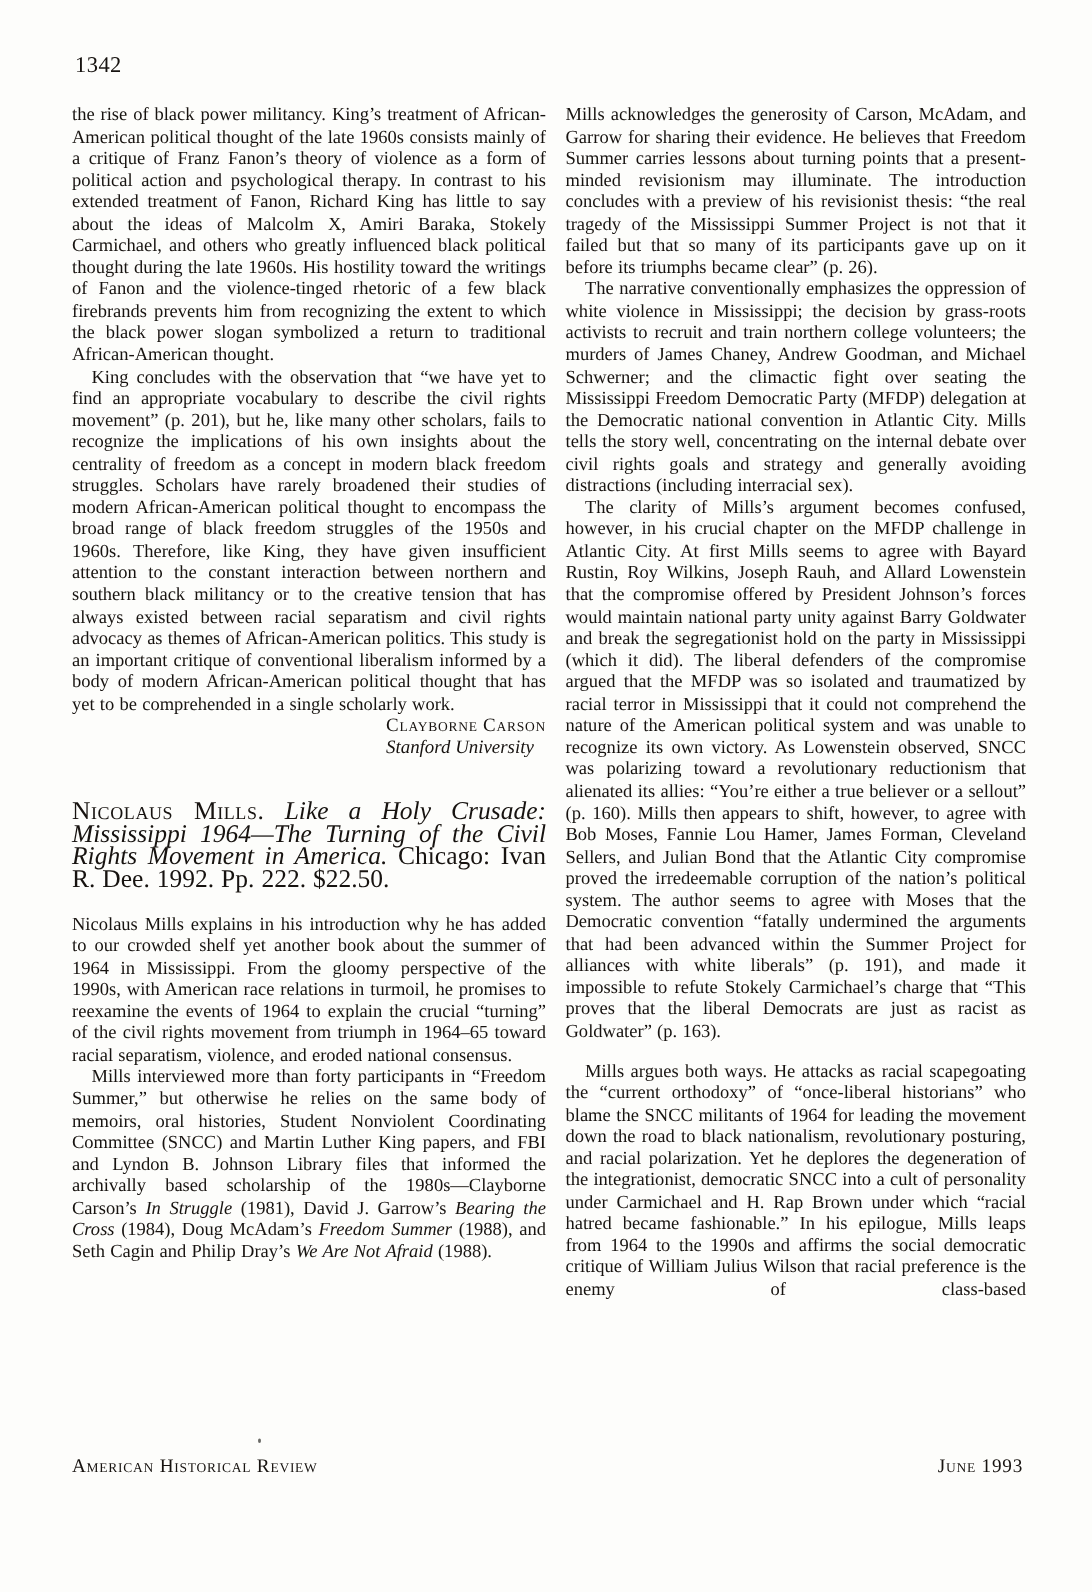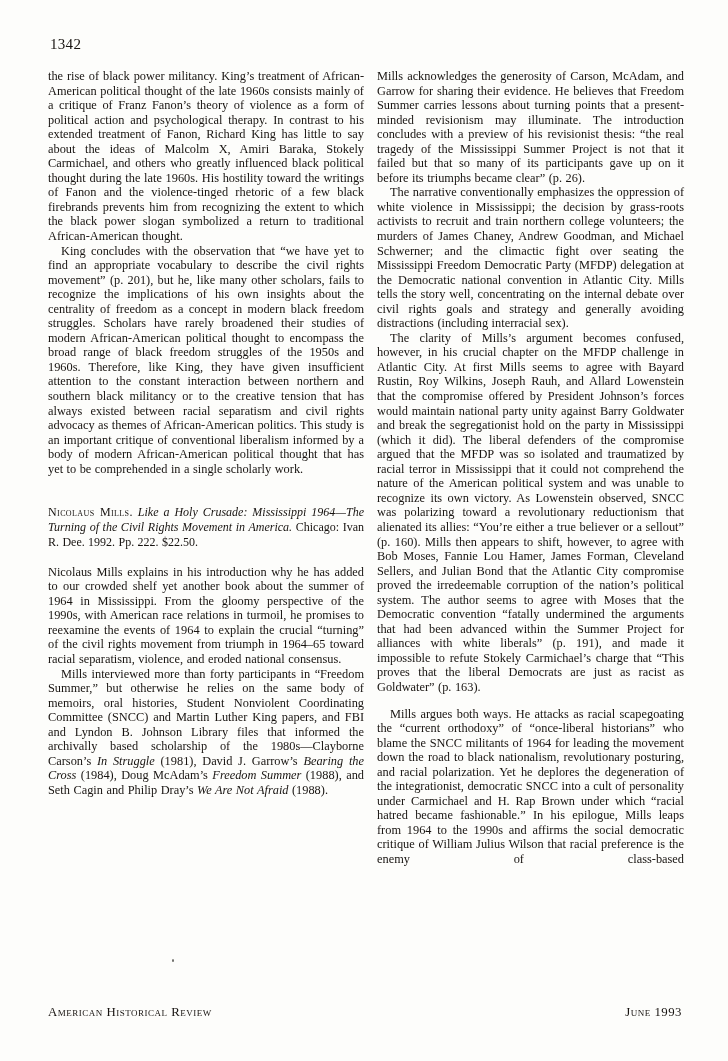--- a/index.html
+++ b/index.html
@@ -68,38 +68,37 @@
   .reviewer-name {
     font-variant: small-caps;
     letter-spacing: 0.5px;
     display: block;
   }
   .reviewer-affil { font-style: italic; display: block; }
   
   .citation {
     margin-top: 29px;
     margin-bottom: 15px;
-    font-size: 12px;
+    font-size: 17px;
     line-height: 14.8px;
     text-align: justify;
     word-spacing: 0.4px;
   }
   .citation .author { font-variant: small-caps; letter-spacing: 0.4px; }
   
   .footer {
     position: absolute;
     top: 970px;
     left: 48px;
     right: 46px;
     display: flex;
     justify-content: space-between;
     font-variant: small-caps;
     font-size: 12.8px;
     letter-spacing: 0.5px;
-    margin-top: 35px;
   }
   .artifact-dot {
     position: absolute;
     left: 172px;
     top: 959px;
     width: 2px;
     height: 3px;
     background: #6a6a66;
     border-radius: 50%;
   }
@@ -112,20 +111,26 @@
   <div class="header">
     <span class="page-num">1342</span>
   </div>
 
   <div class="columns">
 
     <div class="col col-left">
       <p class="body-par"><span>the rise of black power militancy. King’s treatment of African-American political thought of the late 1960s consists mainly of a critique of Franz Fanon’s theory of violence as a form of political action and psychological therapy. In contrast to his extended treatment of Fanon, Richard King has little to say about the ideas of Malcolm X, Amiri Baraka, Stokely Carmichael, and others who greatly influenced black political thought during the late 1960s. His hostility toward the writings of Fanon and the violence-tinged rhetoric of a few black firebrands prevents him from recognizing the extent to which the black power slogan symbolized a return to traditional African-American thought.</span></p>
       <p class="body-par indent"><span>King concludes with the observation that “we have yet to find an appropriate vocabulary to describe the civil rights movement” (p. 201), but he, like many other scholars, fails to recognize the implications of his own insights about the centrality of freedom as a concept in modern black freedom struggles. Scholars have rarely broadened their studies of modern African-American political thought to encompass the broad range of black freedom struggles of the 1950s and 1960s. Therefore, like King, they have given insufficient attention to the constant interaction between northern and southern black militancy or to the creative tension that has always existed between racial separatism and civil rights advocacy as themes of African-American politics. This study is an important critique of conventional liberalism informed by a body of modern African-American political thought that has yet to be comprehended in a single scholarly work.</span></p>
 
+      <div class="signature">
+        <span class="signature-inner">
+          <span class="reviewer-name">Clayborne Carson</span>
+          <span class="reviewer-affil">Stanford University</span>
+        </span>
+      </div>
 
       <p class="citation">
         <span class="author">Nicolaus Mills.</span>
         <span> </span>
         <i>Like a Holy Crusade: Mississippi 1964—The Turning of the Civil Rights Movement in America.</i>
         <span> </span>
         <span>Chicago: Ivan R. Dee. 1992. Pp. 222. $22.50.</span>
       </p>
 
       <p class="body-par"><span>Nicolaus Mills explains in his introduction why he has added to our crowded shelf yet another book about the summer of 1964 in Mississippi. From the gloomy perspective of the 1990s, with American race relations in turmoil, he promises to reexamine the events of 1964 to explain the crucial “turning” of the civil rights movement from triumph in 1964–65 toward racial separatism, violence, and eroded national consensus.</span></p>

